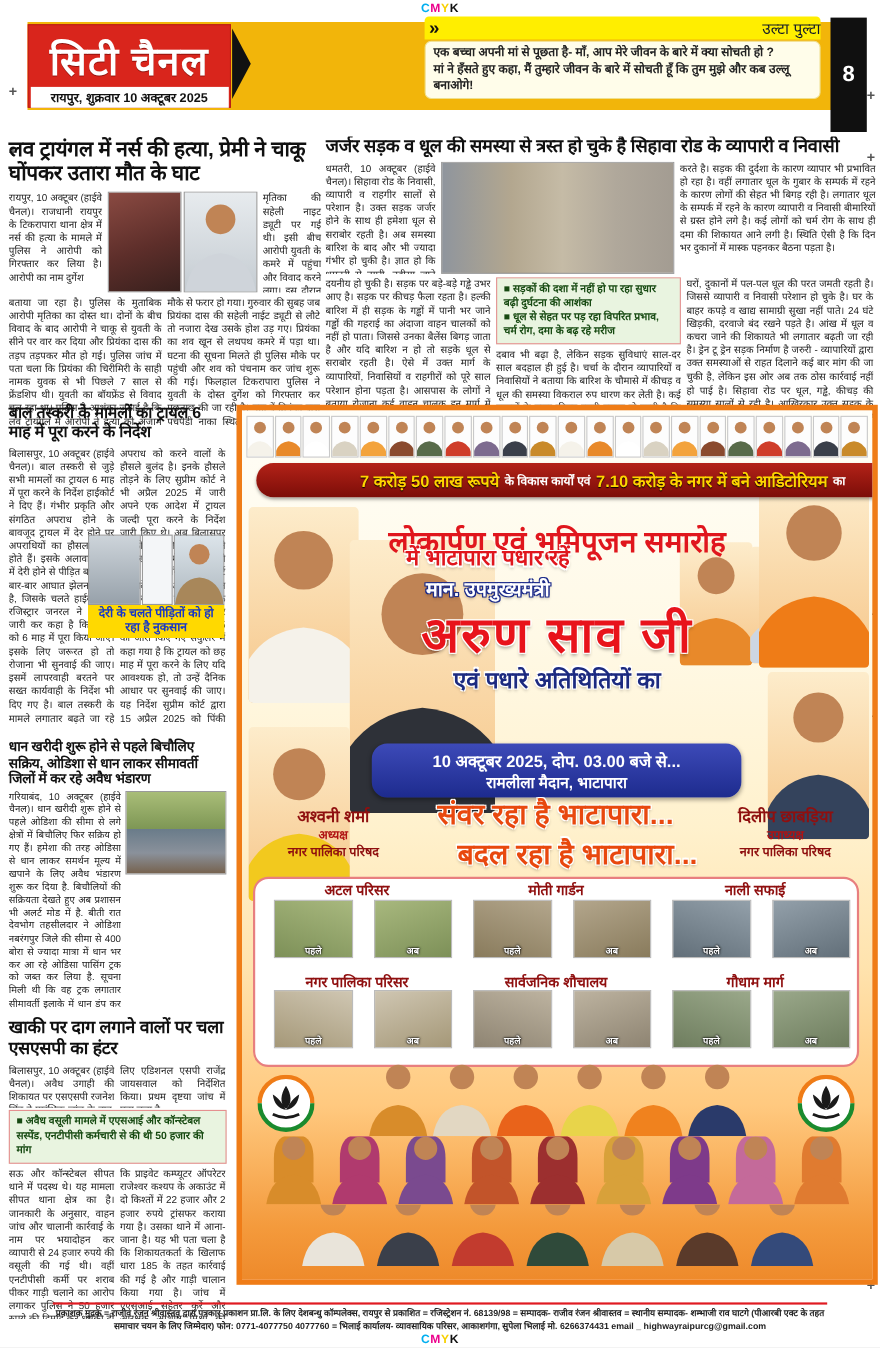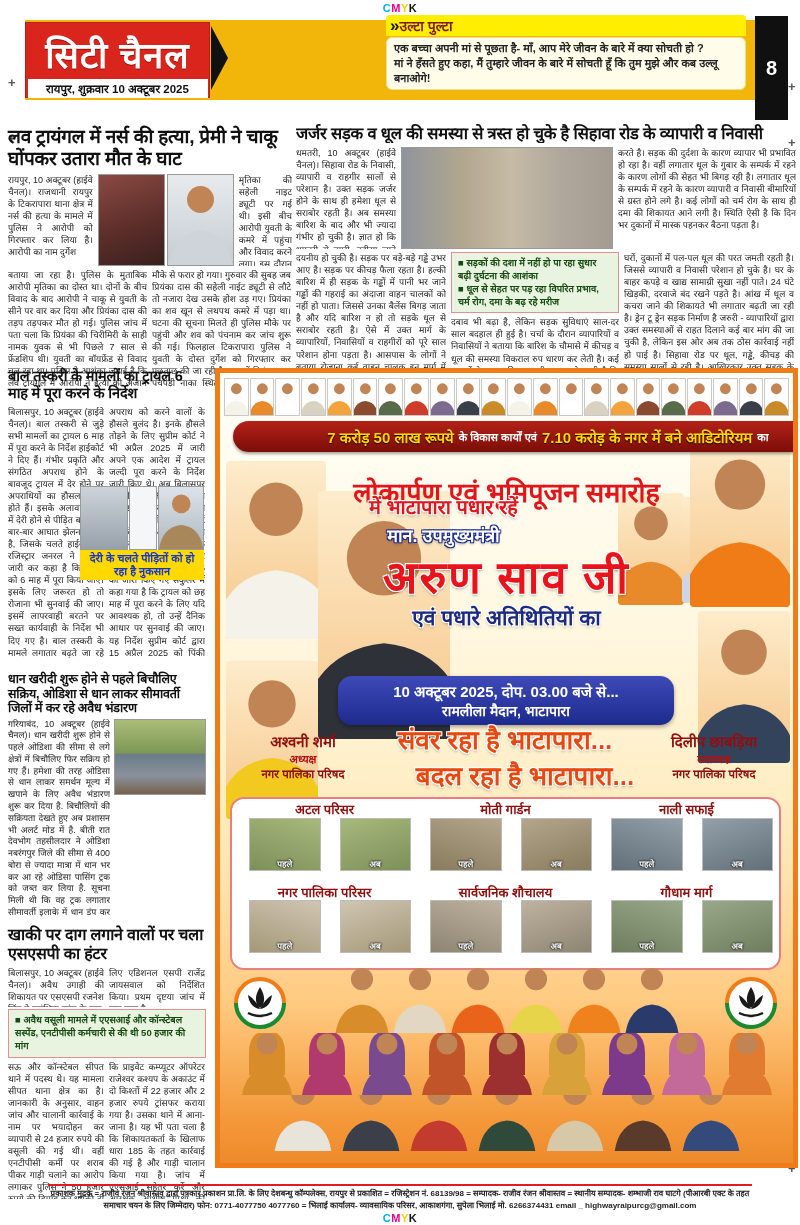--- a/index.html
+++ b/index.html
@@ -16,21 +16,21 @@
             box-shadow:0 0 0 1px #b71d15 inset;display:flex;flex-direction:column;align-items:center;justify-content:flex-end;}
   .mast-title{color:#fff;font-size:36px;font-weight:800;line-height:1.25;letter-spacing:1px;text-shadow:0 1px 0 #8f130d;}
   .mast-date{background:#fff;color:#111;font-size:11.5px;font-weight:800;padding:2px 6px;margin-top:1px;width:168px;text-align:center;}
   .mast-chev{position:absolute;left:186px;top:6px;width:0;height:0;border-top:32px solid transparent;border-bottom:32px solid transparent;border-left:17px solid #111;}
   .pagenum{position:absolute;left:755px;top:16px;width:33px;height:104px;background:#101010;color:#fff;
            display:flex;align-items:center;justify-content:center;font-size:20px;font-weight:800;}
   
   .joke{position:absolute;left:386px;top:15px;width:360px;height:101px;}
   .joke-strip{background:#ffee00;border-radius:4px 4px 0 0;height:21px;display:flex;align-items:center;position:relative;}
   .joke-strip .chev{color:#111;font-weight:800;font-size:17px;margin-left:4px;line-height:1;}
-  .joke-title{flex:1;text-align:left;color:#7f1d1d;font-weight:700;font-size:14px;}
+  .joke-title{flex:1;text-align:right;color:#0f172a;font-weight:400;font-size:14px;}
   .joke-body{background:#fffdea;border:1px solid #efe08e;border-radius:6px;margin-top:1px;padding:3px 7px;
              font-size:11px;font-weight:700;color:#222;line-height:1.35;}
   
   .art{position:absolute;}
   .hl{font-weight:800;color:#101010;line-height:1.16;letter-spacing:-.2px;}
   .body{font-size:9px;line-height:1.34;text-align:justify;color:#1c1c1c;overflow:hidden;}
   .cols{display:flex;gap:5px;}
   .photo{border:1px solid #9a9a9a;overflow:hidden;position:relative;}
   .greenbox{background:#e9f4e0;border:1.5px solid #e59090;color:#174a12;font-weight:800;
             font-size:9.5px;line-height:1.35;padding:4px 6px;}

